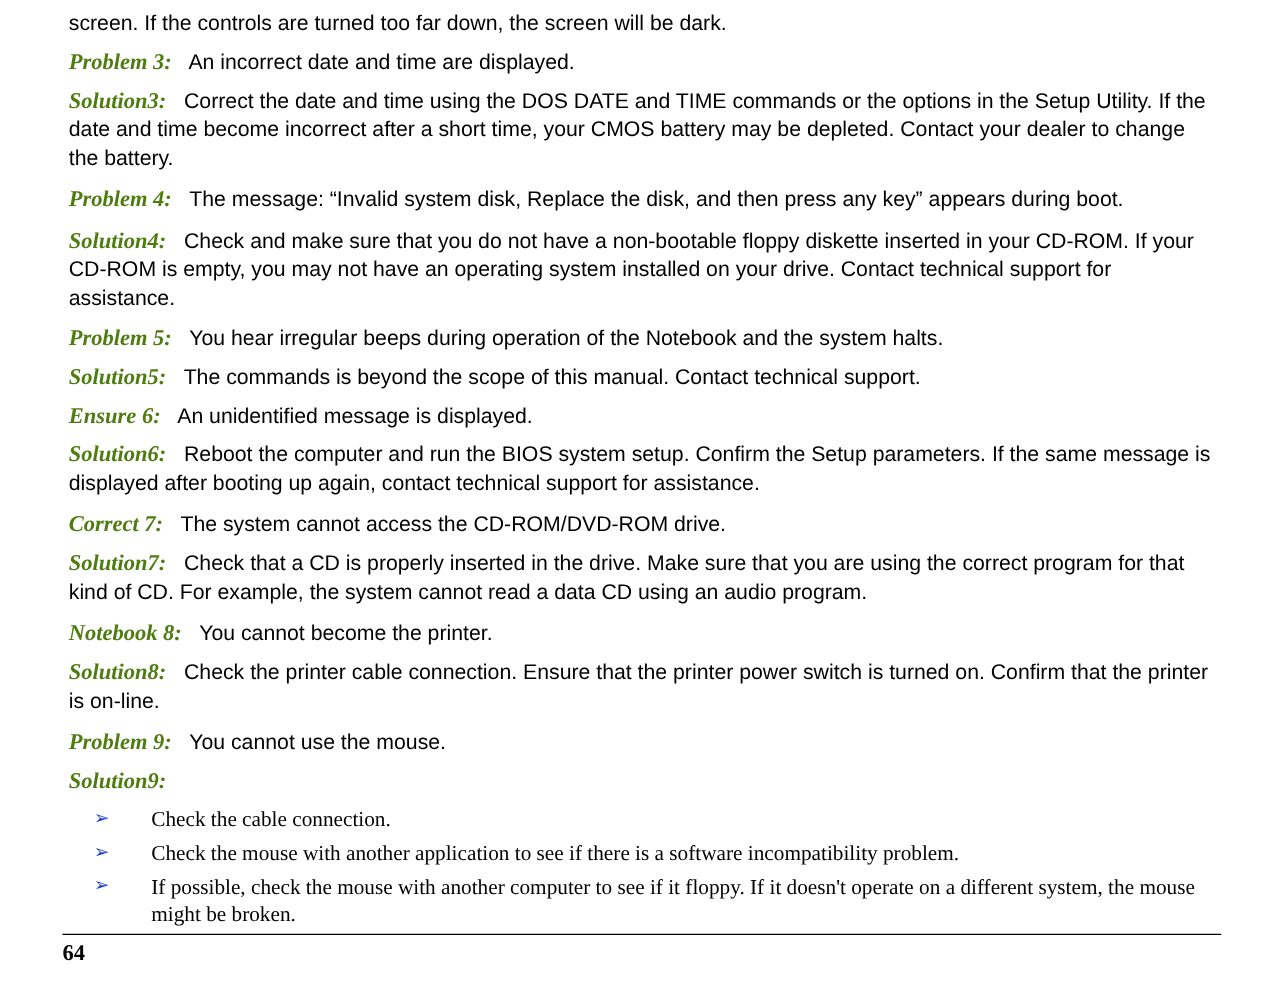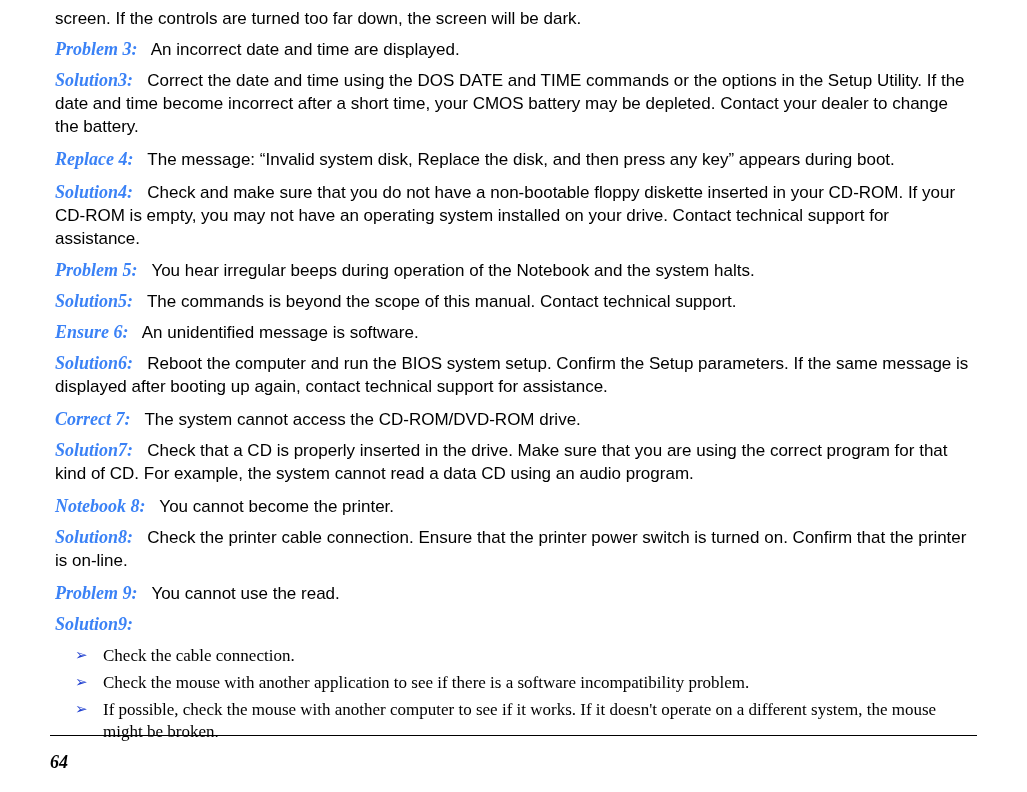--- a/index.html
+++ b/index.html
@@ -13,21 +13,21 @@
       width: 1027px;
       height: 792px;
       box-sizing: border-box;
       padding: 8px 55px 10px 55px;
       position: relative;
     }
     .para {
       margin: 0 0 8px 0;
     }
     .label {
-      color: #3b82f6;
+      color: #4d7c0f;
       font-style: italic;
       font-weight: bold;
       font-family: 'Times New Roman', Times, serif;
       font-size: 18px;
     }
     .bullet-item {
       display: flex;
       align-items: flex-start;
       margin: 4px 0;
       padding-left: 20px;
@@ -35,70 +35,70 @@
       font-size: 17px;
     }
     .bullet {
       color: #2040d0;
       font-size: 15px;
       width: 28px;
       flex-shrink: 0;
     }
     .bullet-text {
       flex: 1;
+      margin-left: 18px;
     }
     .footer {
       position: absolute;
       bottom: 18px;
       left: 50px;
       right: 50px;
       border-top: 1px solid #000;
-      padding-top: 14px;
+      padding-top: 2px;
       font-family: 'Times New Roman', Times, serif;
-      font-style: italic;
       font-weight: bold;
       font-size: 18px;
     }
     .spacingA { margin-bottom: 6px; }
   </style>
 </head>
 <body>
 
 <div class="para spacingA">screen.  If the controls are turned too far down, the screen will be dark.</div>
 
 <div class="para spacingA">
   <span class="label">Problem 3:</span>&nbsp;&nbsp;
   <span>An incorrect date and time are displayed.</span>
 </div>
 <div class="para">
   <span class="label">Solution3:</span>&nbsp;&nbsp;
   <span>Correct the date and time using the DOS DATE and TIME commands or the options in the Setup Utility.  If the date and time become incorrect after a short time, your CMOS battery may be depleted.  Contact your dealer to change the battery.</span>
 </div>
 
 <div class="para">
-  <span class="label">Replace 4:</span>&nbsp;&nbsp;
+  <span class="label">Problem 4:</span>&nbsp;&nbsp;
   <span>The message: “Invalid system disk, Replace the disk, and then press any key”  appears during boot.</span>
 </div>
 <div class="para">
   <span class="label">Solution4:</span>&nbsp;&nbsp;
   <span>Check and make sure that you do not have a non-bootable floppy diskette inserted in your CD-ROM.  If your CD-ROM is empty, you may not have an operating system installed on your drive.  Contact technical support for assistance.</span>
 </div>
 
 <div class="para spacingA">
   <span class="label">Problem 5:</span>&nbsp;&nbsp;
   <span>You hear irregular beeps during operation of the Notebook and the system halts.</span>
 </div>
 <div class="para spacingA">
   <span class="label">Solution5:</span>&nbsp;&nbsp;
   <span>The commands is beyond the scope of this manual.  Contact technical support.</span>
 </div>
 
 <div class="para spacingA">
   <span class="label">Ensure 6:</span>&nbsp;&nbsp;
-  <span>An unidentified message is software.</span>
+  <span>An unidentified message is displayed.</span>
 </div>
 <div class="para">
   <span class="label">Solution6:</span>&nbsp;&nbsp;
   <span>Reboot the computer and run the BIOS system setup.  Confirm the Setup parameters.  If the same message is displayed after booting up again, contact technical support for assistance.</span>
 </div>
 
 <div class="para spacingA">
   <span class="label">Correct 7:</span>&nbsp;&nbsp;
   <span>The system cannot access the CD-ROM/DVD-ROM drive.</span>
 </div>
@@ -111,34 +111,34 @@
   <span class="label">Notebook 8:</span>&nbsp;&nbsp;
   <span>You cannot become the printer.</span>
 </div>
 <div class="para">
   <span class="label">Solution8:</span>&nbsp;&nbsp;
   <span>Check the printer cable connection.  Ensure that the printer power switch is turned on.  Confirm that the printer is on-line.</span>
 </div>
 
 <div class="para spacingA">
   <span class="label">Problem 9:</span>&nbsp;&nbsp;
-  <span>You cannot use the read.</span>
+  <span>You cannot use the mouse.</span>
 </div>
 <div class="para">
   <span class="label">Solution9:</span>
 </div>
 
 <div class="bullet-item">
   <span class="bullet">➢</span>
   <span class="bullet-text">Check the cable connection.</span>
 </div>
 <div class="bullet-item">
   <span class="bullet">➢</span>
   <span class="bullet-text">Check the mouse with another application to see if there is a software incompatibility problem.</span>
 </div>
 <div class="bullet-item">
   <span class="bullet">➢</span>
-  <span class="bullet-text">If possible, check the mouse with another computer to see if it works.  If it doesn't operate on a different system, the mouse might be broken.</span>
+  <span class="bullet-text">If possible, check the mouse with another computer to see if it floppy.  If it doesn't operate on a different system, the mouse might be broken.</span>
 </div>
 
 <div class="footer">
   <span>64</span>
 </div>
 
 </body></html>

